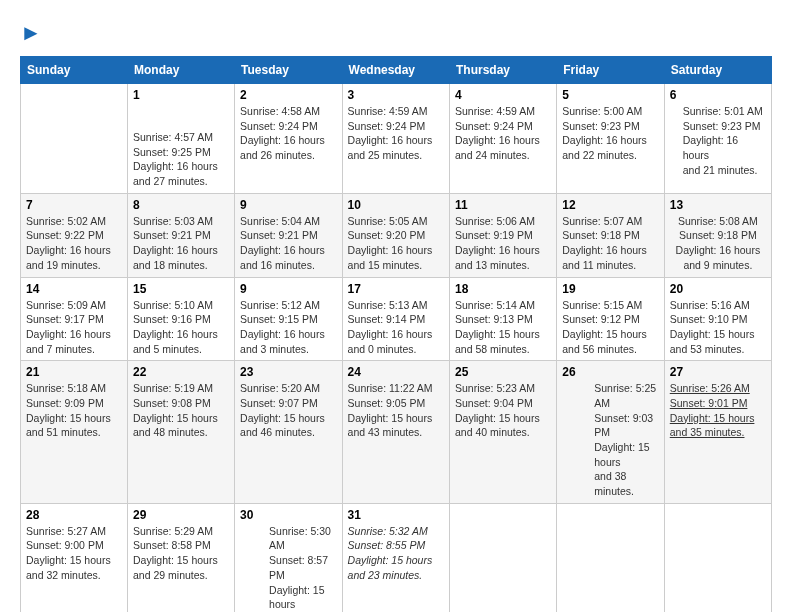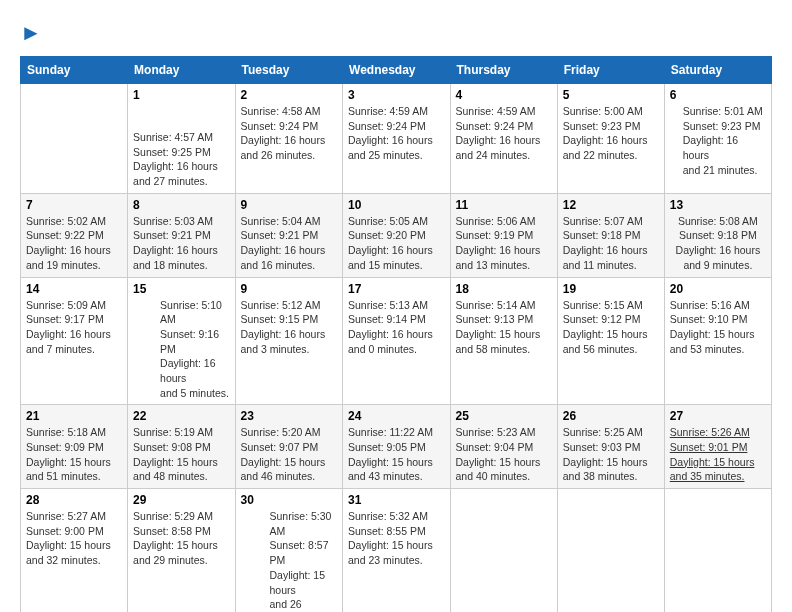--- a/index.html
+++ b/index.html
@@ -217,21 +217,21 @@
       <tr>
         <td>
           <span class="day-number">14</span>
           <div class="day-info" style="white-space: pre-line;">Sunrise: 5:09 AM
 Sunset: 9:17 PM
 Daylight: 16 hours
 and 7 minutes.</div>
         </td>
         <td>
           <span class="day-number">15</span>
-          <div class="day-info" style="white-space: pre-line; margin-left: 27px;">Sunrise: 5:10 AM
+          <div class="day-info" style="white-space: pre-line;">Sunrise: 5:10 AM
 Sunset: 9:16 PM
 Daylight: 16 hours
 and 5 minutes.</div>
         </td>
         <td>
           <span class="day-number">9</span>
           <div class="day-info" style="white-space: pre-line;">Sunrise: 5:12 AM
 Sunset: 9:15 PM
 Daylight: 16 hours
 and 3 minutes.</div>
@@ -296,21 +296,21 @@
         </td>
         <td>
           <span class="day-number">25</span>
           <div class="day-info" style="white-space: pre-line;">Sunrise: 5:23 AM
 Sunset: 9:04 PM
 Daylight: 15 hours
 and 40 minutes.</div>
         </td>
         <td>
           <span class="day-number">26</span>
-          <div class="day-info" style="white-space: pre-line;">Sunrise: 5:25 AM
+          <div class="day-info" style="white-space: pre-line; margin-left: 32px;">Sunrise: 5:25 AM
 Sunset: 9:03 PM
 Daylight: 15 hours
 and 38 minutes.</div>
         </td>
         <td>
           <span class="day-number">27</span>
           <div class="day-info" style="white-space: pre-line; text-decoration: underline;">Sunrise: 5:26 AM
 Sunset: 9:01 PM
 Daylight: 15 hours
 and 35 minutes.</div>
@@ -333,21 +333,21 @@
         </td>
         <td>
           <span class="day-number">30</span>
           <div class="day-info" style="white-space: pre-line; margin-left: 29px;">Sunrise: 5:30 AM
 Sunset: 8:57 PM
 Daylight: 15 hours
 and 26 minutes.</div>
         </td>
         <td>
           <span class="day-number">31</span>
-          <div class="day-info" style="white-space: pre-line;">Sunrise: 5:32 AM
+          <div class="day-info" style="white-space: pre-line; font-style: italic;">Sunrise: 5:32 AM
 Sunset: 8:55 PM
 Daylight: 15 hours
 and 23 minutes.</div>
         </td>
         <td class="empty-cell"></td>
         <td class="empty-cell"></td>
         <td class="empty-cell"></td>
       </tr>
     </tbody>
 </table>

